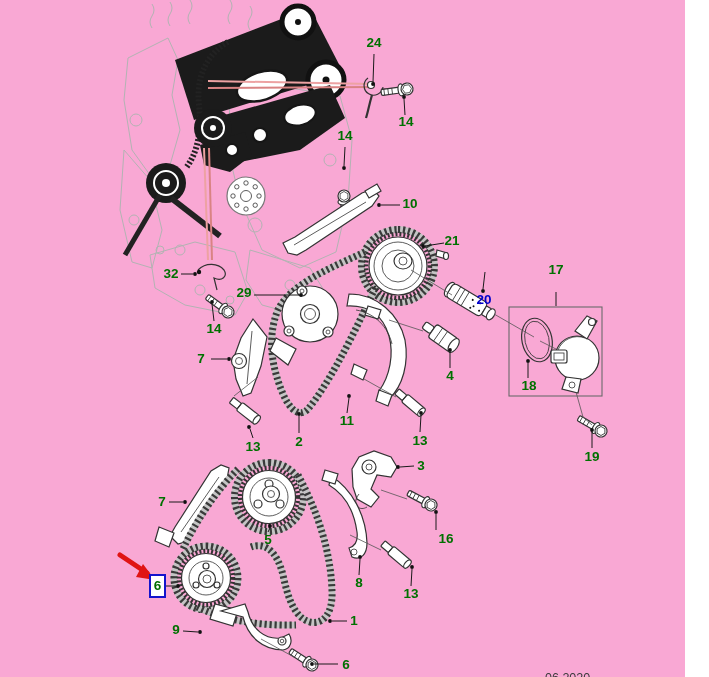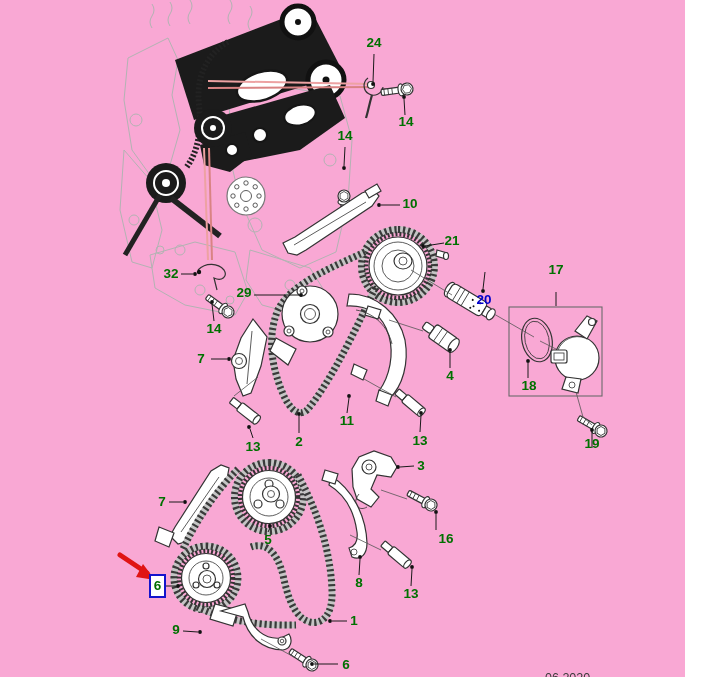--- a/index.html
+++ b/index.html
@@ -392,21 +392,21 @@
 <div class="callout" style="left:171px;top:274px">32</div>
 <div class="callout" style="left:244px;top:293px">29</div>
 <div class="callout" style="left:214px;top:329px">14</div>
 <div class="callout" style="left:201px;top:359px">7</div>
 <div class="callout" style="left:450px;top:376px">4</div>
 <div class="callout" style="left:529px;top:386px">18</div>
 <div class="callout" style="left:347px;top:421px">11</div>
 <div class="callout" style="left:299px;top:442px">2</div>
 <div class="callout" style="left:253px;top:447px">13</div>
 <div class="callout" style="left:420px;top:441px">13</div>
-<div class="callout" style="left:592px;top:444px">19</div>
+<div class="callout" style="left:592px;top:457px">19</div>
 <div class="callout" style="left:421px;top:466px">3</div>
 <div class="callout" style="left:162px;top:502px">7</div>
 <div class="callout" style="left:446px;top:539px">16</div>
 <div class="callout" style="left:268px;top:540px">5</div>
 <div class="callout" style="left:359px;top:583px">8</div>
 <div class="callout" style="left:411px;top:594px">13</div>
 <div class="callout" style="left:176px;top:630px">9</div>
 <div class="callout" style="left:354px;top:621px">1</div>
 <div class="callout" style="left:346px;top:665px">6</div>
 

